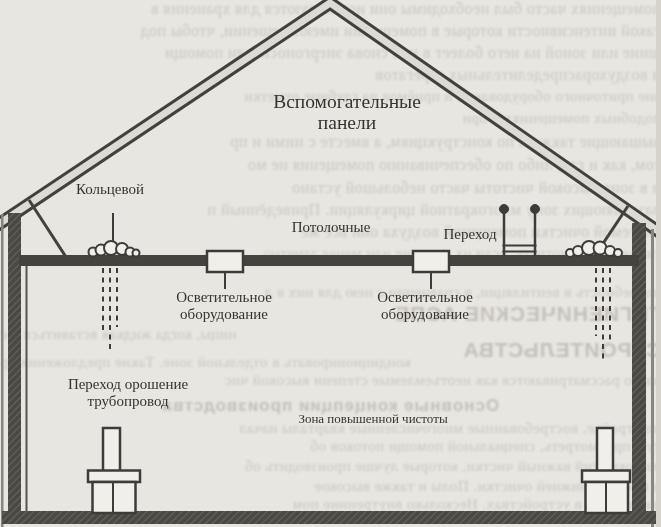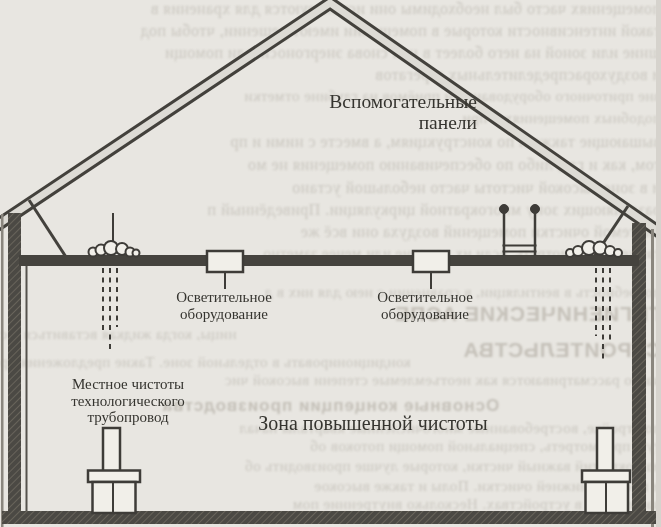--- a/index.html
+++ b/index.html
@@ -11,28 +11,28 @@
   .bleed-line{position:absolute;left:0;width:661px;white-space:nowrap;overflow:hidden;
               color:#b2aea5;opacity:.55;filter:blur(1.1px);
               font-family:"Liberation Serif",serif;letter-spacing:.5px;}
   .bleed-line.bold{font-family:"Liberation Sans",sans-serif;font-weight:bold;
                    color:#a29c91;opacity:.5;letter-spacing:1px;}
   
   #diagram-svg{position:absolute;left:0;top:0;z-index:2;}
   
   .lbl{position:absolute;z-index:3;text-align:center;color:#35342f;line-height:1.1;}
   .lbl span{display:block;}
-  #lbl-aux{left:217px;top:91px;width:260px;font-size:19.5px;text-align:right;}
+  #lbl-aux{left:217px;top:91px;width:260px;font-size:19.5px;}
   #lbl-ring{left:30px;top:181px;width:160px;font-size:15px;}
   #lbl-panels{left:251px;top:219px;width:160px;font-size:15px;}
   #lbl-transfer{left:390px;top:226px;width:160px;font-size:15px;}
   #lbl-light-left{left:144px;top:289px;width:160px;font-size:15px;}
   #lbl-light-right{left:345px;top:289px;width:160px;font-size:15px;}
   #lbl-irrigation{left:38px;top:376px;width:180px;font-size:15px;}
-  #lbl-zone{left:238px;top:412px;width:270px;font-size:20px;}
+  #lbl-zone{left:238px;top:412px;width:270px;font-size:13px;}
   
   #page-edge{position:absolute;right:0;top:0;width:5px;height:527px;
              background:#d6d3cd;z-index:4;}
 </style>
 </head>
 <body>
 
 <div id="scan">
 
   <div id="bleed-layer">
@@ -148,34 +148,38 @@
       <rect x="585.5" y="482" width="42.5" height="31"></rect>
       <line x1="606" y1="482" x2="606" y2="512" stroke-width="2"></line>
     </g>
   </svg>
 
   <div class="lbl" id="lbl-aux">
     <span>Вспомогательные</span>
     <span>панели</span>
   </div>
   <div class="lbl" id="lbl-ring">
+    <span>Кольцевой</span>
   </div>
   <div class="lbl" id="lbl-panels">
+    <span>Потолочные</span>
+  </div>
+  <div class="lbl" id="lbl-transfer">
+    <span>Переход</span>
   </div>
   <div class="lbl" id="lbl-light-left">
     <span>Осветительное</span>
     <span>оборудование</span>
   </div>
   <div class="lbl" id="lbl-light-right">
     <span>Осветительное</span>
     <span>оборудование</span>
   </div>
   <div class="lbl" id="lbl-irrigation">
-    <span>Местное чистоты</span>
-    <span>технологического</span>
+    <span>Переход орошение</span>
     <span>трубопровод</span>
   </div>
   <div class="lbl" id="lbl-zone">
     <span>Зона повышенной чистоты</span>
   </div>
 
   <div id="page-edge"></div>
 </div>
 
 </body></html>

